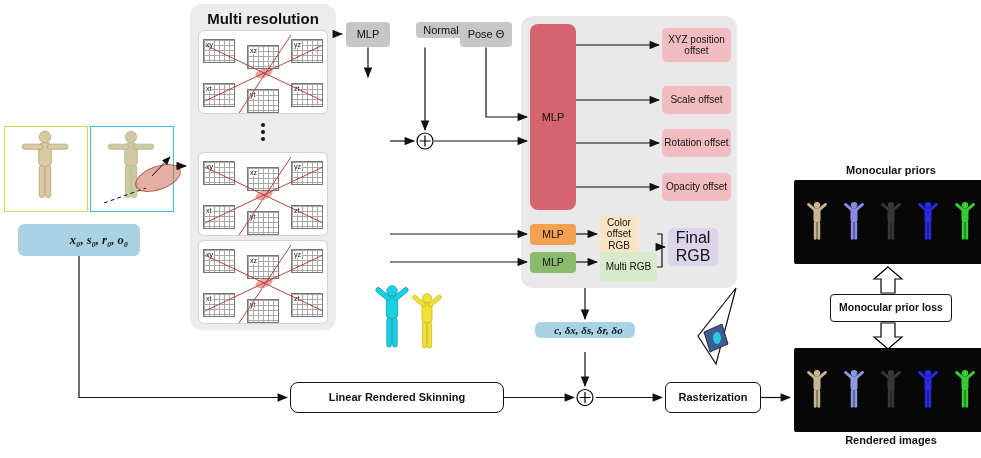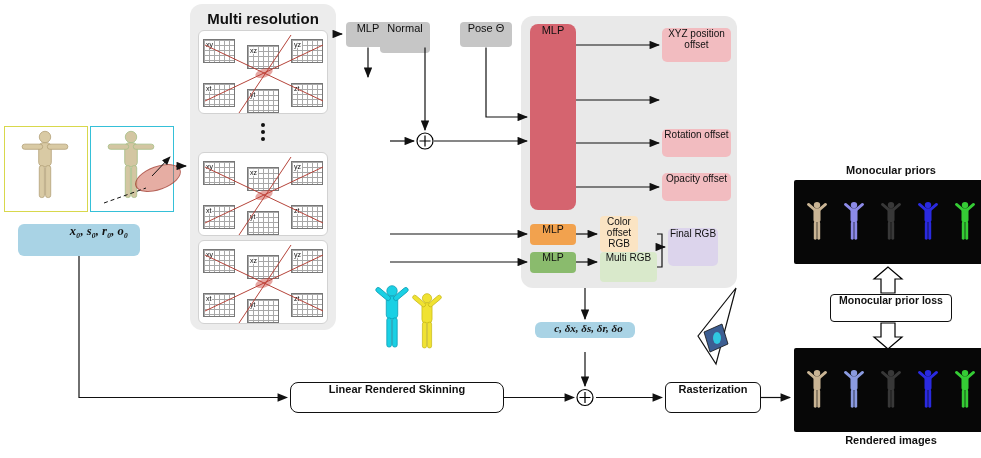--- a/index.html
+++ b/index.html
@@ -1,19 +1,19 @@
 <!DOCTYPE html>
 <html><head>
 <meta charset="utf-8">
 <style>
   html,body{margin:0;padding:0;background:#fff;}
   #canvas{position:relative;width:981px;height:458px;background:#ffffff;overflow:hidden;
           font-family:"Liberation Sans",sans-serif;color:#111;}
   .abs{position:absolute;box-sizing:border-box;}
-  .box{display:flex;align-items:flex-start;justify-content:center;text-align:center;box-sizing:border-box;line-height:1.12;}
+  .box{display:flex;align-items:center;justify-content:center;text-align:center;box-sizing:border-box;line-height:1.12;}
   .graybox{background:#c6c6c6;border-radius:4px;font-size:11px;}
   .bluebox{background:#a9d3e5;border-radius:6px;}
   .math{font-family:"Liberation Serif",serif;font-style:italic;font-weight:bold;}
   .outline{background:#fff;border:1px solid #111;font-weight:bold;}
   .panel{background:#ececec;border-radius:12px;}
   .diagram{width:130px;height:84px;background:#fff;border:1px solid #d2d2d2;border-radius:6px;}
   .mini-grid{position:absolute;width:30px;height:22px;border:1px solid #777;background-color:#fff;
     background-image:
       repeating-linear-gradient(to right,#a8a8a8 0,#a8a8a8 0.7px,transparent 0.7px,transparent 5px),
       repeating-linear-gradient(to bottom,#a8a8a8 0,#a8a8a8 0.7px,transparent 0.7px,transparent 5px);}
@@ -155,55 +155,58 @@
       <line x1="6" y1="14" x2="124" y2="70" stroke="#b5443a" stroke-width="1"></line>
       <line x1="6" y1="70" x2="124" y2="14" stroke="#b5443a" stroke-width="1"></line>
       <line x1="40" y1="82" x2="92" y2="4" stroke="#b5443a" stroke-width="1"></line>
       <ellipse cx="65" cy="42" rx="9" ry="4.5" fill="rgba(200,60,50,.45)" transform="rotate(-18 65 42)"></ellipse>
     </svg>
   </div>
 
   <div class="abs box graybox" style="left:346px;top:22px;width:44px;height:25px;">
       <span>MLP</span>
     </div>
-  <div class="abs box graybox" style="left:380px;top:22px;width:50px;height:31px;">
+  <div class="abs box graybox" style="left:416px;top:22px;width:50px;height:16px;">
       <span>Normal</span>
     </div>
   <div class="abs box graybox" style="left:460px;top:22px;width:52px;height:25px;">
       <span>Pose Θ</span>
     </div>
 
   <div class="abs panel" style="left:521px;top:16px;width:216px;height:272px;background:#e9e9e9;"></div>
   <div class="abs box" style="left:530px;top:24px;width:46px;height:186px;background:#d5646f;border-radius:8px;font-size:11px;">
       <span>MLP</span>
     </div>
 
   <div class="abs box pink" style="left:662px;top:28px;width:69px;height:34px;">
       <span>XYZ position offset</span>
     </div>
+  <div class="abs box pink" style="left:662px;top:86px;width:69px;height:28px;">
+      <span>Scale offset</span>
+    </div>
   <div class="abs box pink" style="left:662px;top:129px;width:69px;height:28px;">
       <span>Rotation offset</span>
     </div>
   <div class="abs box pink" style="left:662px;top:173px;width:69px;height:28px;">
       <span>Opacity offset</span>
     </div>
 
   <div class="abs box" style="left:530px;top:224px;width:46px;height:21px;background:#f2a24e;border-radius:4px;font-size:10.5px;">
       <span>MLP</span>
     </div>
   <div class="abs box" style="left:600px;top:216px;width:38px;height:36px;background:#fbe4c3;border-radius:4px;font-size:10px;">
       <span>Color offset RGB</span>
     </div>
   <div class="abs box" style="left:530px;top:252px;width:46px;height:21px;background:#8abb6d;border-radius:4px;font-size:10.5px;">
       <span>MLP</span>
     </div>
   <div class="abs box" style="left:600px;top:252px;width:57px;height:30px;background:#d9e9cb;border-radius:4px;font-size:10px;">
       <span>Multi RGB</span>
     </div>
-  <div class="abs box" style="left:668px;top:228px;width:50px;height:38px;background:#dcd4ec;border-radius:5px;font-size:10px;">
+  <div class="abs box" style="left:668px;top:228px;width:50px;height:38px;background:#dcd4ec;border-radius:5px;font-size:16px;">
       <span>Final RGB</span>
     </div>
 
   <div class="abs box bluebox math" style="left:535px;top:322px;width:100px;height:16px;font-size:11px;padding-left:7px;">
       <span>c, δx, δs, δr, δo</span>
     </div>
 
   <svg class="abs" viewBox="0 0 100 140" style="left:366px;top:276px;width:52px;height:88px;">
     <use href="#person-a" fill="#1ad0e4" stroke="#0a9cb4" stroke-width="1.5"></use>
   </svg>

